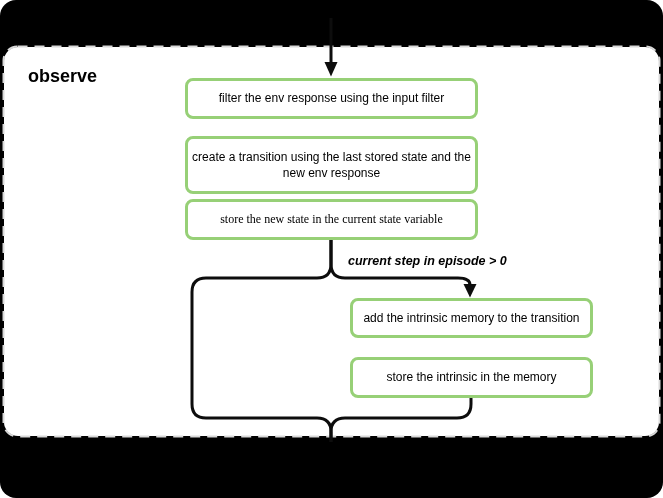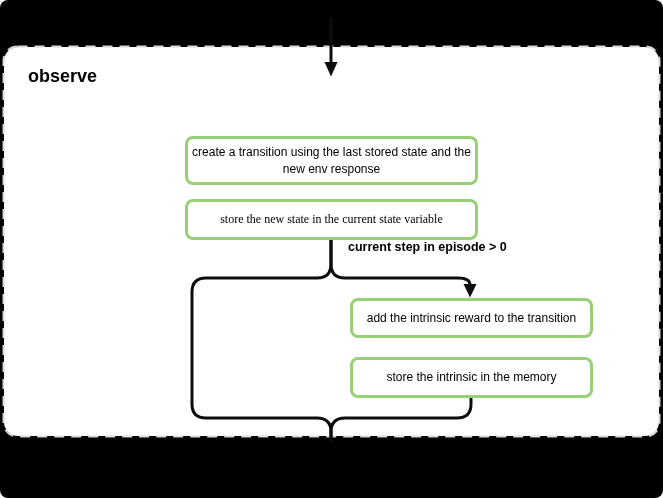--- a/index.html
+++ b/index.html
@@ -7,21 +7,21 @@
     --panel-background:#ffffff;
     --panel-border:#d9d9d9;
     --node-border:#97d077;
     --node-background:#ffffff;
     --connector:#0d0d0d;
     --text:#000000;
   }
   html,body{margin:0;padding:0;background:#ffffff;}
   .canvas{
     position:relative;width:663px;height:498px;
-    background:var(--background);border-radius:8px;overflow:hidden;
+    background:var(--background);border-radius:16px;overflow:hidden;
     font-family:"Liberation Sans",sans-serif;
   }
   .panel{
     position:absolute;left:4px;top:47px;width:655px;height:389px;
     background:var(--panel-background);border-radius:14px;
   }
   .connectors{position:absolute;left:0;top:0;}
   .panel-border{fill:none;stroke:var(--panel-border);stroke-width:2;stroke-dasharray:10 7;}
   .line{fill:none;stroke:var(--connector);stroke-width:3;stroke-linejoin:round;}
   .head{fill:var(--connector);stroke:none;}
@@ -31,27 +31,27 @@
   }
   .node{
     position:absolute;box-sizing:border-box;
     background:var(--node-background);
     border:3px solid var(--node-border);border-radius:8px;
     display:flex;align-items:center;justify-content:center;
     text-align:center;font-size:12px;line-height:1.35;color:var(--text);
     padding:2px 3px;
   }
   .node-1{left:185px;top:78px;width:293px;height:41px;}
-  .node-2{left:185px;top:136px;width:293px;height:49px;}
+  .node-2{left:185px;top:136px;width:293px;height:58px;}
   .node-3{left:185px;top:199px;width:293px;height:41px;font-family:Liberation Serif, serif;}
   .node-4{left:350px;top:298px;width:243px;height:40px;}
   .node-5{left:350px;top:357px;width:243px;height:41px;}
   .cond-label{
-    position:absolute;left:348px;top:240px;
-    font-size:12.5px;font-weight:bold;color:var(--text);white-space:nowrap;
+    position:absolute;left:348px;top:254px;
+    font-size:12.5px;font-weight:bold;color:var(--text);white-space:nowrap;font-style:italic;
   }
 </style>
 </head>
 <body>
 
 <div class="canvas">
 
   <div class="panel"></div>
 
   <svg class="connectors" width="663" height="498" viewBox="0 0 663 498">
@@ -63,24 +63,25 @@
     <path class="line" d="M331 240 V264 Q331 278 317 278 H206 Q192 278 192 292 V404 Q192 418 206 418 H317 Q331 418 331 432 V442"></path>
 
     <path class="line" d="M331 240 V264 Q331 278 345 278 H458 Q470 278 470 285 V286"></path>
     <polygon class="head" points="463.5,284 476.5,284 470,297.5"></polygon>
 
     <path class="line" d="M471 395 V404 Q471 418 457 418 H345 Q331 418 331 432 V442"></path>
   </svg>
 
   <div class="group-title">observe</div>
 
+  <div class="node node-1">filter the env response using the input filter</div>
 
   <div class="node node-2">create a transition using the last stored state and the new env response</div>
 
   <div class="node node-3">store the new state in the current state variable</div>
 
   <div class="cond-label">current step in episode &gt; 0</div>
 
-  <div class="node node-4">add the intrinsic reward to the transition</div>
+  <div class="node node-4">add the intrinsic memory to the transition</div>
 
   <div class="node node-5">store the intrinsic in the memory</div>
 
 </div>
 
 </body></html>

